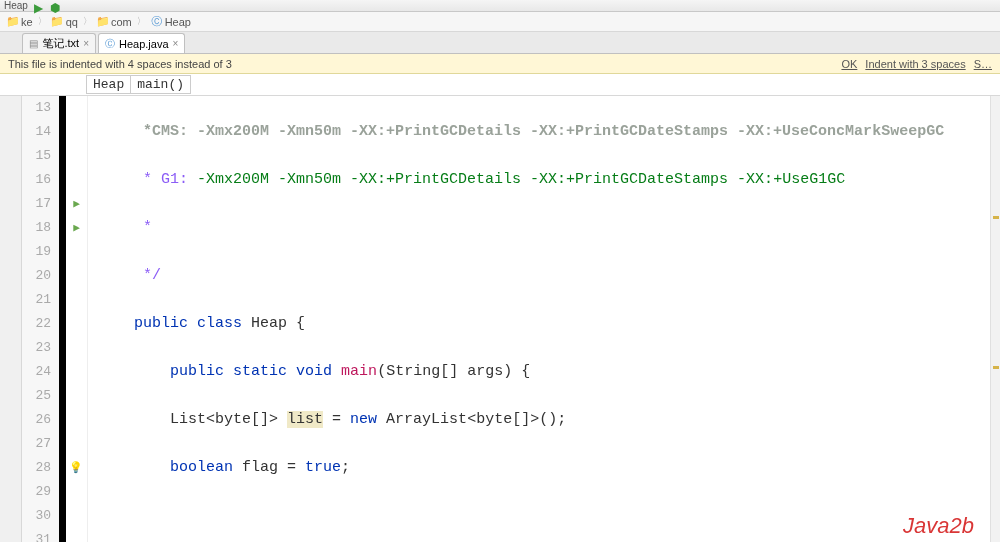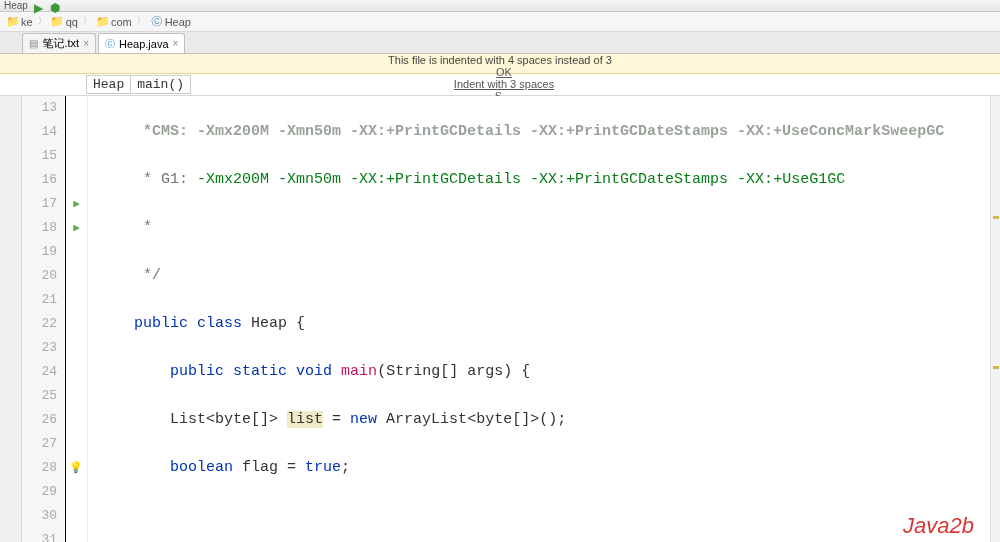--- a/index.html
+++ b/index.html
@@ -10,38 +10,38 @@
 .run-icon { color: #3b9b3b; }
 .bug-icon { color: #3b9b3b; }
 .breadcrumb { height: 20px; background: #f6f6f6; border-bottom: 1px solid #d8d8d8; display: flex; align-items: center; padding: 0 4px; gap: 2px; font-size: 11px; color: #555; }
 .bc-item { display: flex; align-items: center; gap: 2px; padding: 0 3px; }
 .bc-sep { color: #aaa; font-size: 9px; }
 .bc-icon { width: 12px; height: 12px; display: inline-flex; align-items: center; justify-content: center; }
 .file-tabs { height: 22px; background: #eaeaea; border-bottom: 1px solid #c0c0c0; display: flex; align-items: flex-end; padding-left: 22px; }
 .file-tab { height: 20px; background: #f4f4f4; border: 1px solid #c0c0c0; border-bottom: none; border-radius: 3px 3px 0 0; display: flex; align-items: center; padding: 0 6px; margin-right: 2px; font-size: 11px; gap: 4px; }
 .file-tab.active { background: #fff; }
 .file-tab .close { color: #888; font-size: 10px; cursor: pointer; }
-.notify-bar { height: 20px; background: #fff7d6; border-bottom: 1px solid #e0d89a; display: flex; align-items: center; padding: 0 8px; font-size: 11px; color: #444; flex-direction: column; }
+.notify-bar { height: 20px; background: #fff7d6; border-bottom: 1px solid #e0d89a; display: flex; align-items: center; padding: 0 8px; font-size: 11px; color: #444; }
 .notify-bar .spacer { flex: 1; }
 .notify-bar a { color: #555; text-decoration: underline; margin-left: 8px; cursor: pointer; }
 .crumb-context { height: 22px; background: #fff; border-bottom: 1px solid #d8d8d8; display: flex; align-items: center; padding-left: 86px; gap: 0; }
 .crumb-box { border: 1px solid #ccc; font-family: "Consolas","Courier New",monospace; font-size: 13px; padding: 1px 6px; color: #333; background: #fff; }
 .crumb-box + .crumb-box { border-left: none; }
 .editor { display: flex; background: #fff; height: calc(542px - 12px - 20px - 22px - 20px - 22px); position: relative; }
 .left-gutter { width: 22px; background: #f0f0f0; border-right: 1px solid #d8d8d8; }
-.gutter { width: 44px; background: #f7f7f7; border-right: 1px solid #000000; text-align: right; padding-right: 8px; font-family: "Consolas","Courier New",monospace; font-size: 13px; color: #aaa; line-height: 24px; user-select: none; }
+.gutter { width: 44px; background: #f7f7f7; border-right: 7px solid #000000; text-align: right; padding-right: 8px; font-family: "Consolas","Courier New",monospace; font-size: 13px; color: #aaa; line-height: 24px; user-select: none; }
 .gutter .g-line { height: 24px; }
 .fold-col { width: 22px; background: #fff; border-right: 1px solid #eee; font-family: monospace; font-size: 12px; color: #888; line-height: 24px; text-align: center; }
 .fold-col .f-line { height: 24px; display: flex; align-items: center; justify-content: center; }
 .fold-col .play { color: #6aa84f; font-size: 11px; }
 .fold-col .bulb { color: #d6b44a; font-size: 11px; }
 .code { flex: 1; font-family: "Consolas","Courier New",monospace; font-size: 15px; line-height: 24px; padding-left: 10px; position: relative; white-space: pre; color: #333; overflow: hidden; }
 .code .line { height: 24px; }
 .k { color: #0033b3; font-weight: normal; } 
-.d { color: #737373; } 
+.d { color: #8b5cf6; } 
 .n { color: #1750eb; } 
 .m { color: #be185d; } 
 .gr { color: #067d17; } 
 .hl { background: #f0e9c7; }
 .grey-out { color: #9aa29a; font-weight: bold; }
 .watermark { position: absolute; right: 26px; bottom: 4px; color: #d93636; font-size: 22px; font-family: Arial,sans-serif; font-style: italic; }
 .right-strip { position: absolute; right: 0; top: 0; width: 10px; height: 100%; background: #f2f2f2; border-left: 1px solid #e0e0e0; }
 .right-strip .mark { position: absolute; left: 2px; width: 6px; height: 3px; }
 .right-strip .y { background: #d6b44a; }
 </style>

